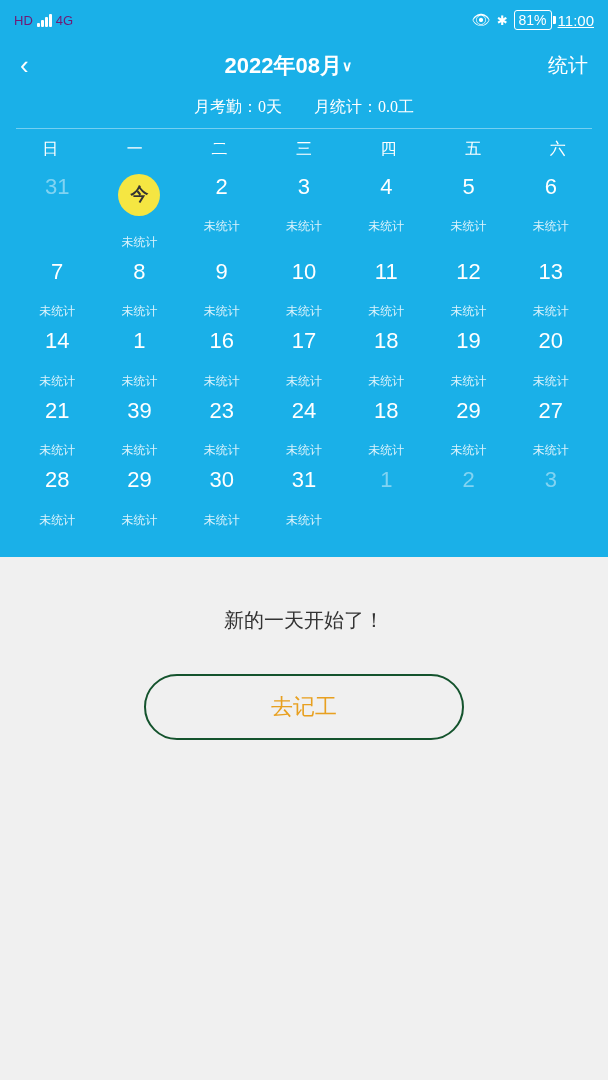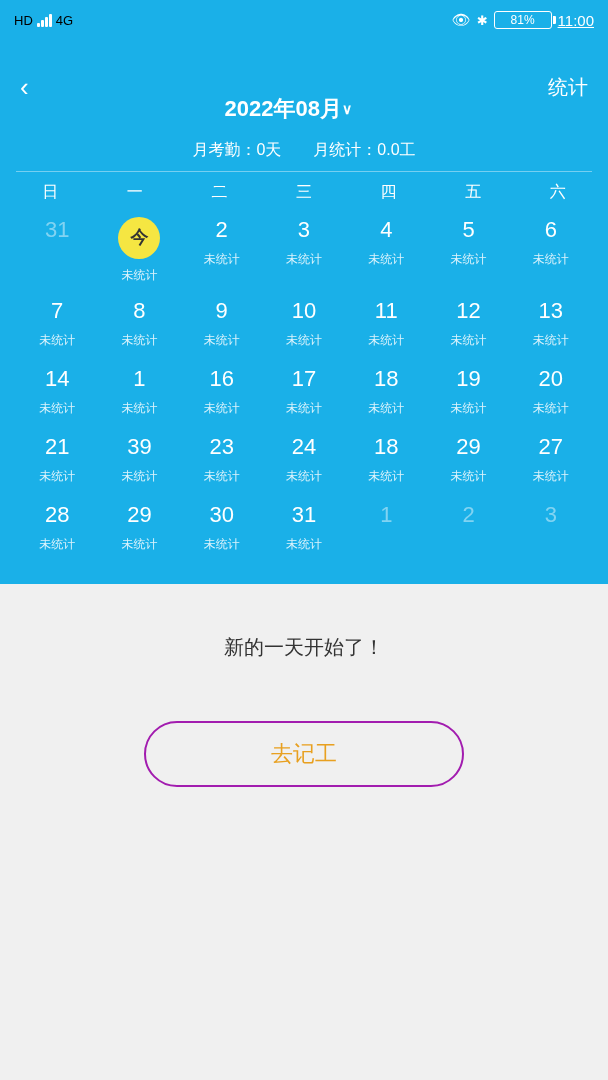--- a/index.html
+++ b/index.html
@@ -19,21 +19,21 @@
       display: flex;
       align-items: center;
       justify-content: space-between;
       padding: 0 14px;
     }
     .status-left {
       display: flex;
       align-items: center;
       gap: 4px;
       font-size: 13px;
-      color: #000000;
+      color: #701a75;
     }
     .status-right {
       display: flex;
       align-items: center;
       gap: 6px;
       font-size: 13px;
       color: white;
     }
     .signal-bars {
       display: flex;
@@ -67,80 +67,80 @@
       cursor: pointer;
       font-weight: 300;
     }
     .month-title {
       display: flex;
       align-items: center;
       gap: 0;
       font-size: 22px;
       font-weight: bold;
       color: white;
-      margin-top: 44px;
     }
     .dropdown-arrow {
       font-size: 14px;
       color: white;
     }
     .stats-link {
       font-size: 20px;
       color: white;
     }
 
     
     .summary-row {
       display: flex;
       justify-content: center;
       gap: 32px;
       padding: 6px 0 10px;
       font-size: 16px;
       color: white;
       border-bottom: 1px solid rgba(255,255,255,0.4);
       margin: 0 16px;
+      font-family: Liberation Serif, serif;
     }
 
     
     .dow-row {
       display: grid;
       grid-template-columns: repeat(7, 1fr);
       padding: 10px 8px 6px;
     }
     .dow-cell {
       text-align: center;
       font-size: 16px;
       color: white;
       font-weight: 500;
     }
 
     
     .cal-grid {
       display: grid;
       grid-template-columns: repeat(7, 1fr);
       padding: 4px 16px 8px;
-      row-gap: 6px;
+      row-gap: 0;
     }
     .cal-cell {
       display: flex;
       flex-direction: column;
       align-items: center;
       padding: 4px 2px;
       min-height: 62px;
     }
     .cal-day-num {
       font-size: 22px;
       font-weight: 500;
       color: white;
       line-height: 1.2;
     }
     .cal-day-label {
       font-size: 12px;
       color: rgba(255,255,255,0.85);
-      margin-top: 8px;
+      margin-top: 18px;
     }
     .cal-cell.other-month .cal-day-num {
       color: rgba(255,255,255,0.45);
     }
     .cal-cell.today-cell .cal-day-num {
       background: #f5e642;
       border-radius: 50%;
       width: 42px;
       height: 42px;
       display: flex;
@@ -152,30 +152,29 @@
     }
 
     
     .bottom-section {
       background: #f0f0f0;
       display: flex;
       flex-direction: column;
       align-items: center;
       padding: 50px 30px 40px;
       min-height: 400px;
-      gap: 20px;
     }
     .bottom-message {
       font-size: 20px;
       color: #333;
       margin-bottom: 40px;
       font-weight: 500;
     }
     .action-button {
-      border: 2px solid #a21caf;
+      border: 2px solid #14532d;
       border-radius: 50px;
       padding: 16px 0;
       width: 320px;
       text-align: center;
       font-size: 22px;
       color: #e8a020;
       background: transparent;
       cursor: pointer;
       font-weight: 500;
     }
@@ -190,21 +189,21 @@
       <span style="height:4px"></span>
       <span style="height:7px"></span>
       <span style="height:10px"></span>
       <span style="height:13px"></span>
     </div>
     <span>4G</span>
   </div>
   <div class="status-right">
     <span style="font-size:15px;">👁</span>
     <span>✱</span>
-    <span style="font-size:12px; border:1.5px solid white; padding:1px 16px; border-radius:3px; position:relative;">
+    <span style="font-size:14px; border:1.5px solid white; padding:1px 4px; border-radius:3px; position:relative;">
       <span>81</span>%
       <span style="position:absolute;right:-5px;top:50%;transform:translateY(-50%);width:3px;height:8px;background:white;border-radius:0 1px 1px 0;display:block;"></span>
     </span>
     <span style="font-size:15px; font-weight:500;text-decoration:underline;">11:00</span>
   </div>
 </div>
 
 <div class="calendar-section">
 
   <div class="calendar-header">

